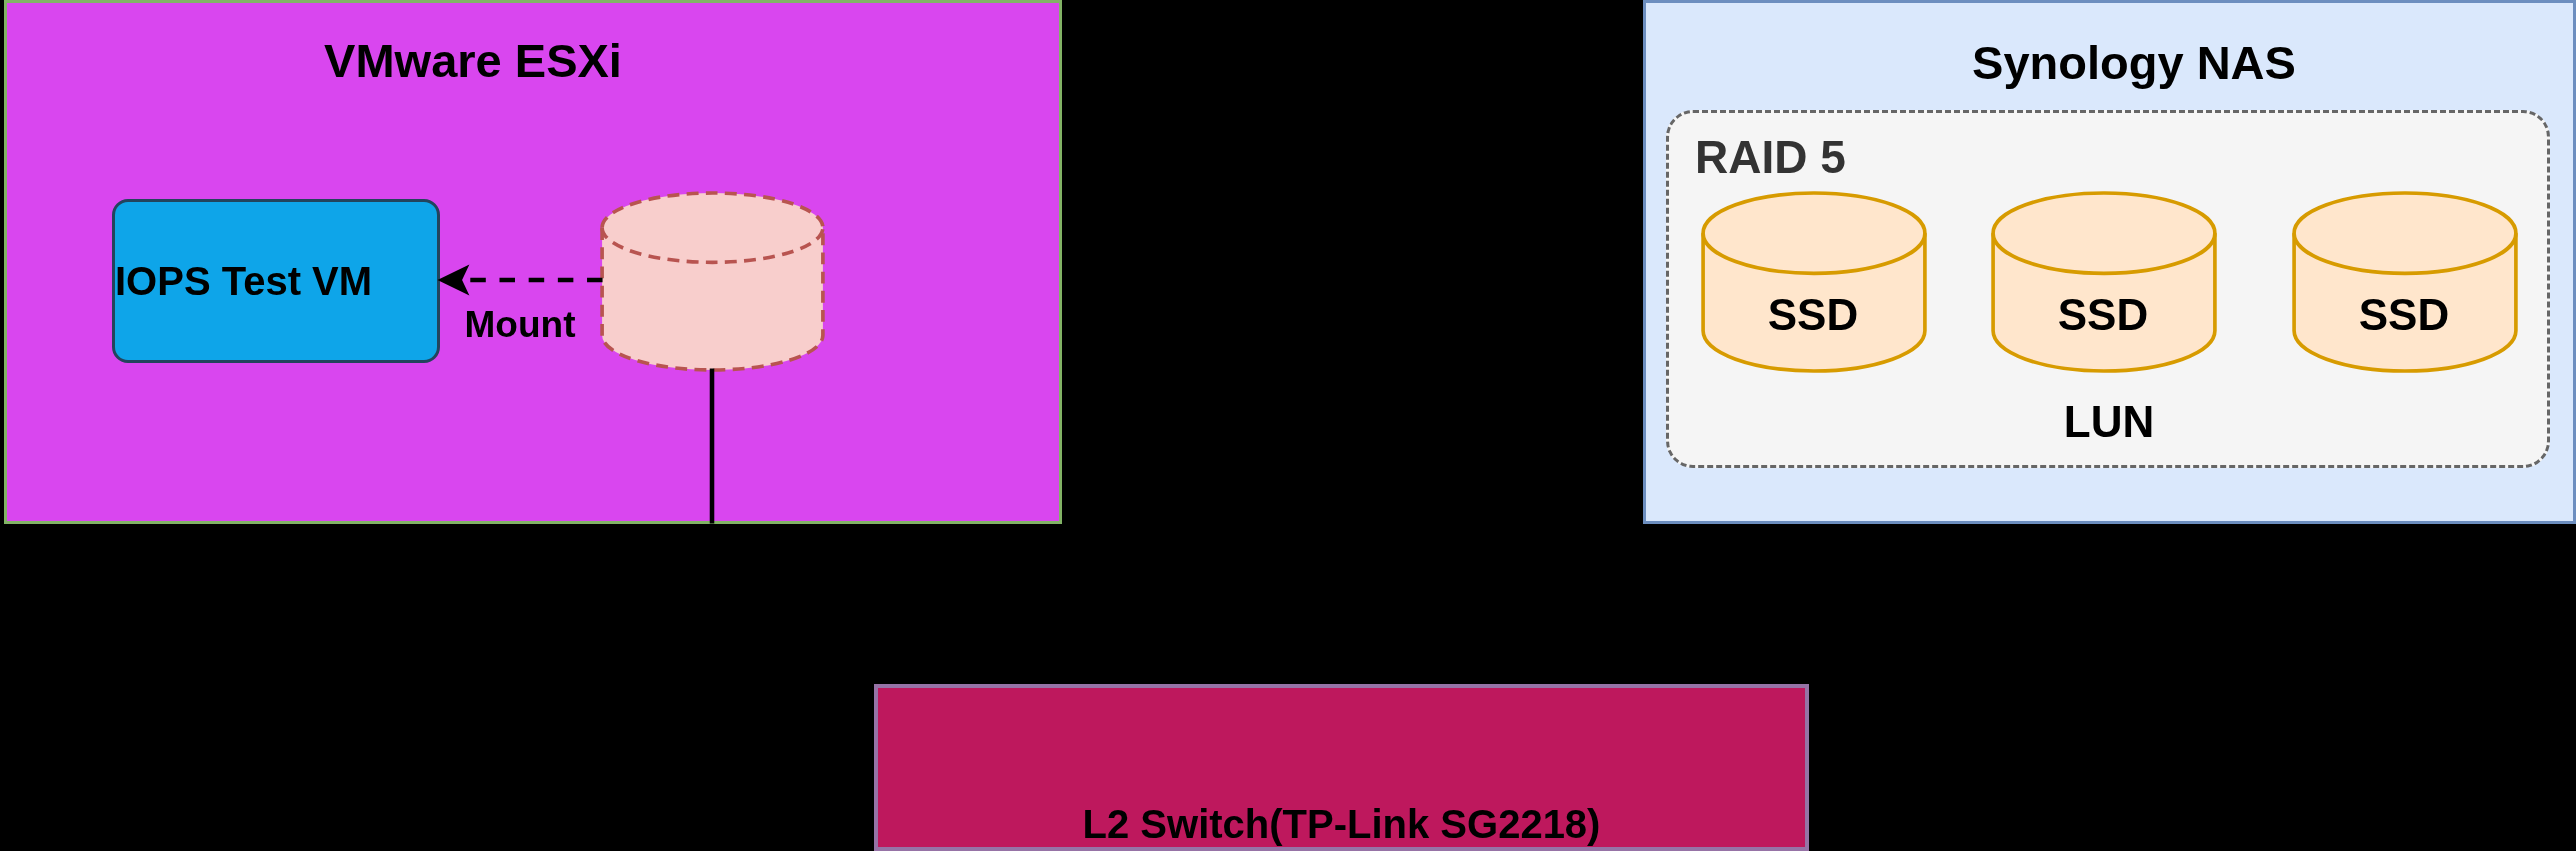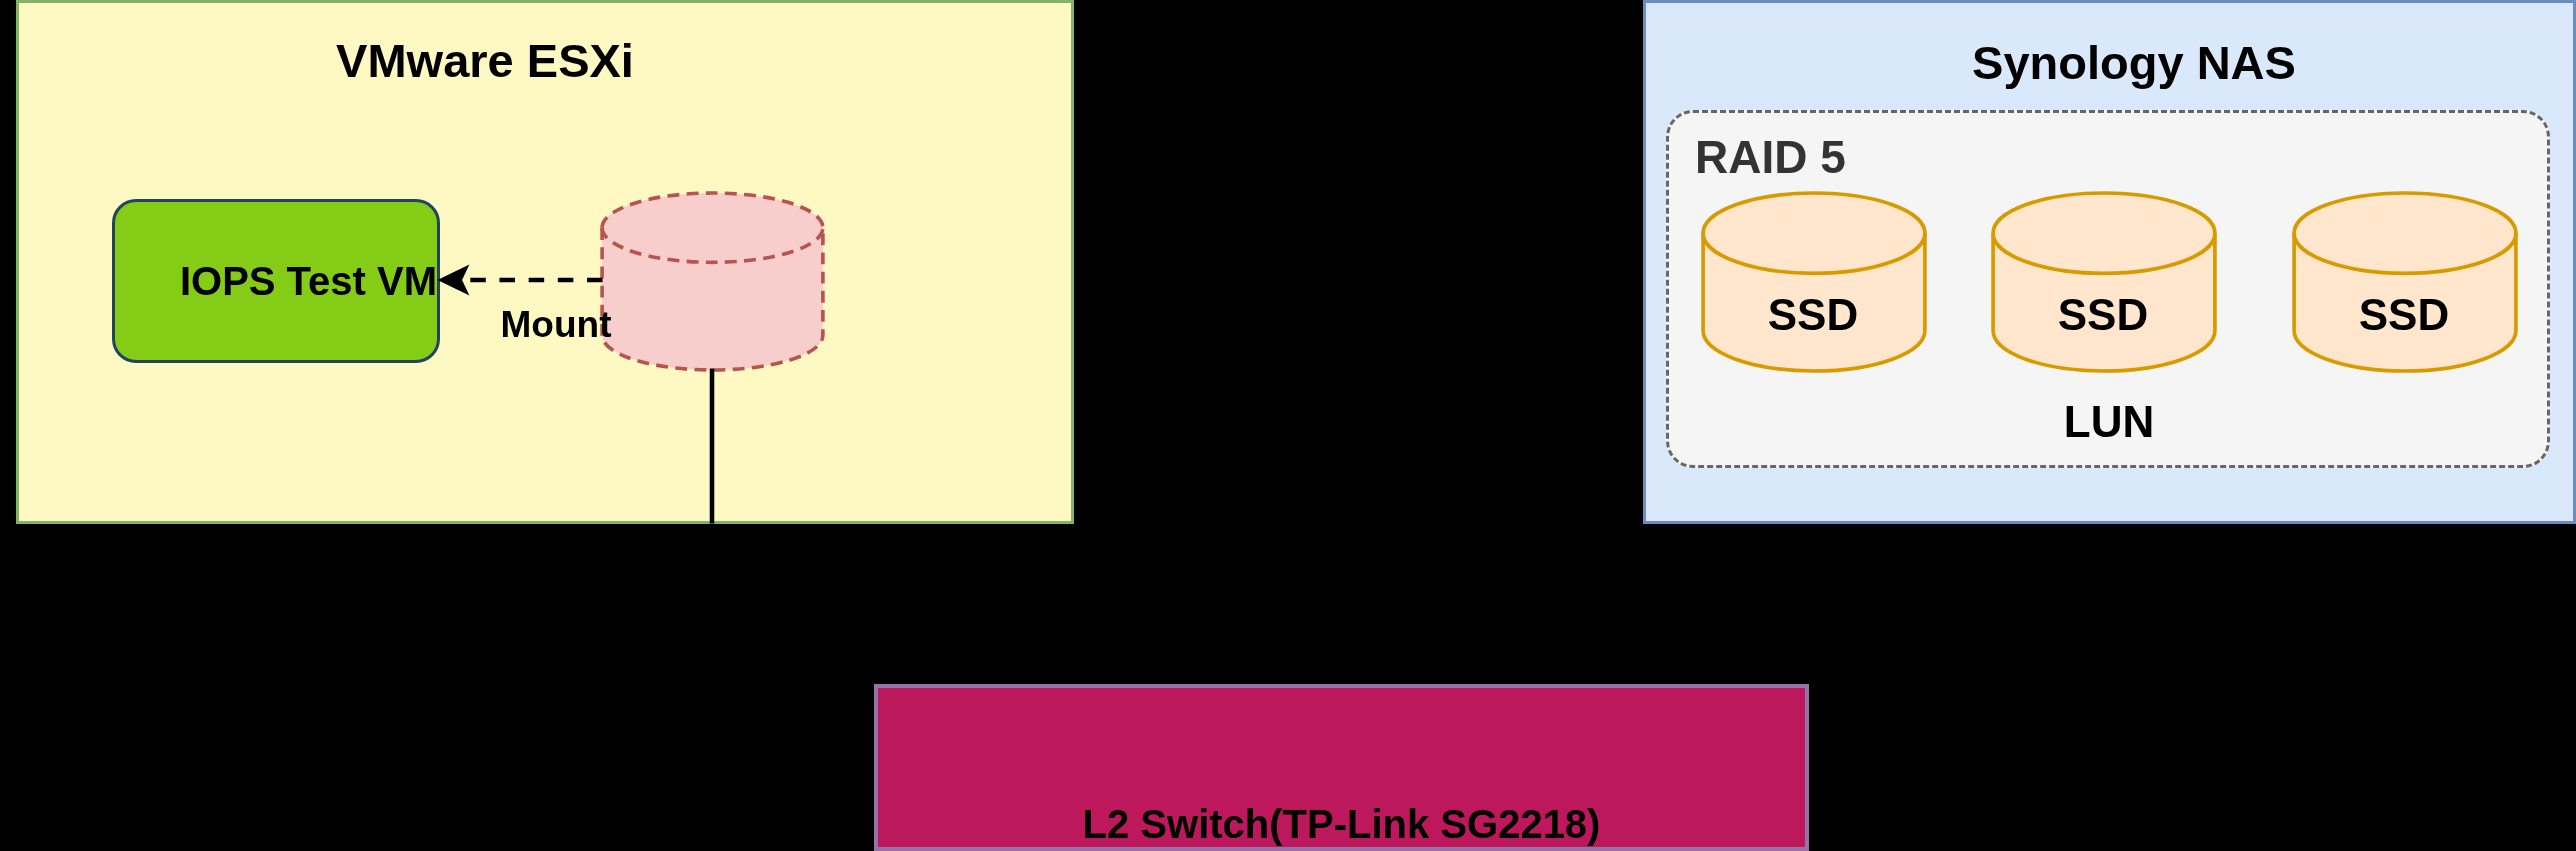--- a/index.html
+++ b/index.html
@@ -5,35 +5,35 @@
   html,body{margin:0;padding:0;background:#000;}
   #canvas{
     position:relative;
     width:2576px;height:851px;
     background:#000;
     font-family:"Liberation Sans", sans-serif;
     overflow:hidden;
   }
   .box{position:absolute;box-sizing:border-box;}
   .esxi{
-    left:16px;top:0;width:1058px;height:524px;
-    background:#fef9c3;border:3.7px solid #82b366;
+    left:4px;top:0;width:1058px;height:524px;
+    background:#d946ef;border:3.7px solid #82b366;
   }
   .nas{
     left:1643px;top:0;width:933px;height:524px;
     background:#dae8fc;border:3.7px solid #6c8ebf;
   }
   .raid{
     left:1666px;top:110px;width:884px;height:358px;
     background:#f5f5f5;border:3.7px dashed #666666;border-radius:27px;
   }
   .vmbox{
     left:112px;top:199px;width:328px;height:164px;
-    background:#84cc16;border:3.7px solid #23445d;border-radius:24px;
-    display:flex;align-items:center;justify-content:flex-end;
+    background:#0ea5e9;border:3.7px solid #23445d;border-radius:16px;
+    display:flex;align-items:center;justify-content:flex-start;
   }
   .switch{
     left:874px;top:684px;width:935px;height:167px;
     background:#be185d;border:4.6px solid #9673a6;
     display:flex;align-items:flex-end;justify-content:center;
   }
   .lbl{
     position:absolute;color:#000;font-weight:bold;
     white-space:nowrap;transform:translate(-50%,-50%);
     text-align:center;line-height:1.15;
@@ -92,21 +92,21 @@
 
   <div class="box vmbox">
     <span class="boxlabel">IOPS Test VM</span>
   </div>
 
   <svg class="cyl" style="left:602px;top:193px;" width="221" height="177" viewBox="0 0 242 194">
     <path d="M0,38 A121,38 0 0 1 242,38 L242,156 A121,38 0 0 1 0,156 Z" fill="#f8cecc" stroke="#b85450" stroke-width="4" stroke-dasharray="13 8"></path>
     <path d="M0,38 A121,38 0 0 0 242,38" fill="none" stroke="#b85450" stroke-width="4" stroke-dasharray="13 8"></path>
   </svg>
 
-  <div class="lbl mount" style="left:520px;top:325px;margin-left:36px;">Mount</div>
+  <div class="lbl mount" style="left:520px;top:325px;">Mount</div>
 
   <div class="box switch">
     <span class="boxlabel">L2 Switch(TP-Link SG2218)</span>
   </div>
 
   <svg class="overlay" width="2576" height="851" viewBox="0 0 2823 933">
 
     <line x1="660" y1="307" x2="514" y2="307" stroke="#000" stroke-width="5" stroke-dasharray="17 15"></line>
     <polygon points="479,307 514,290 506,307 514,324" fill="#000"></polygon>
 

